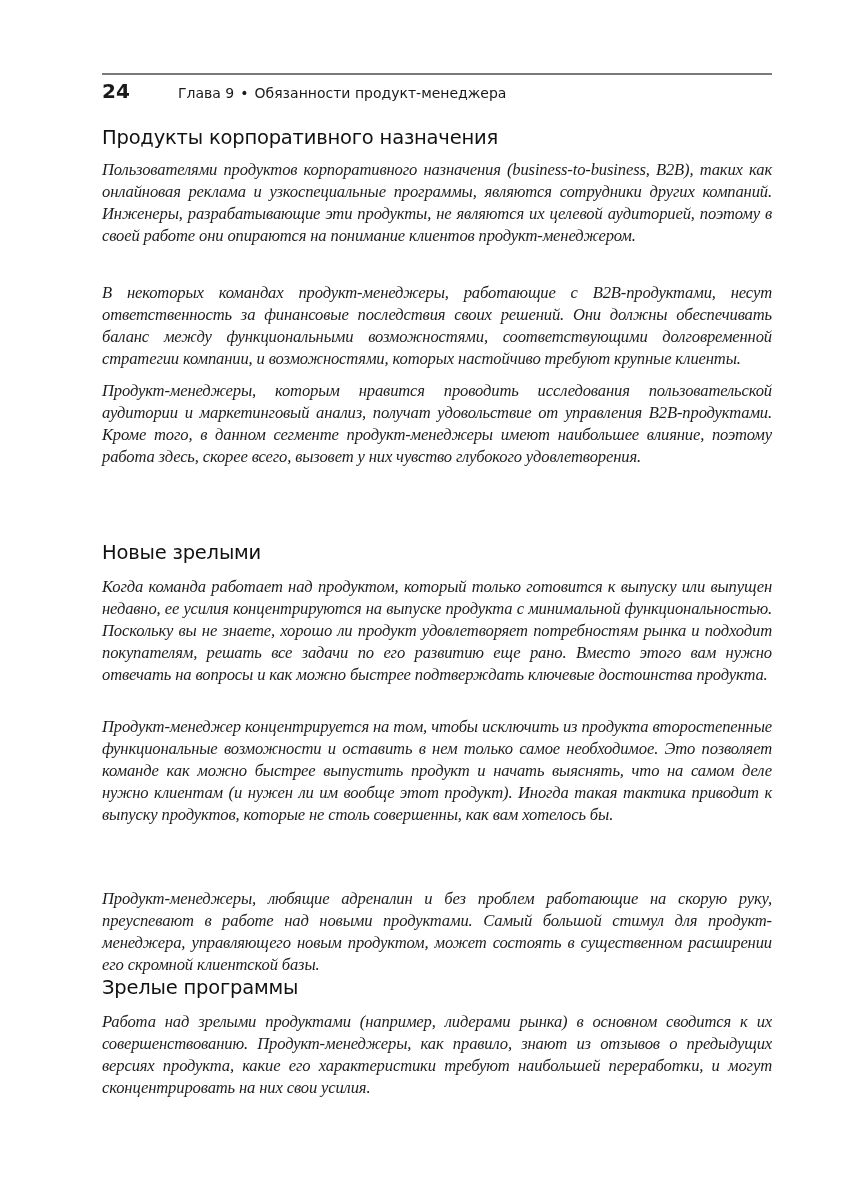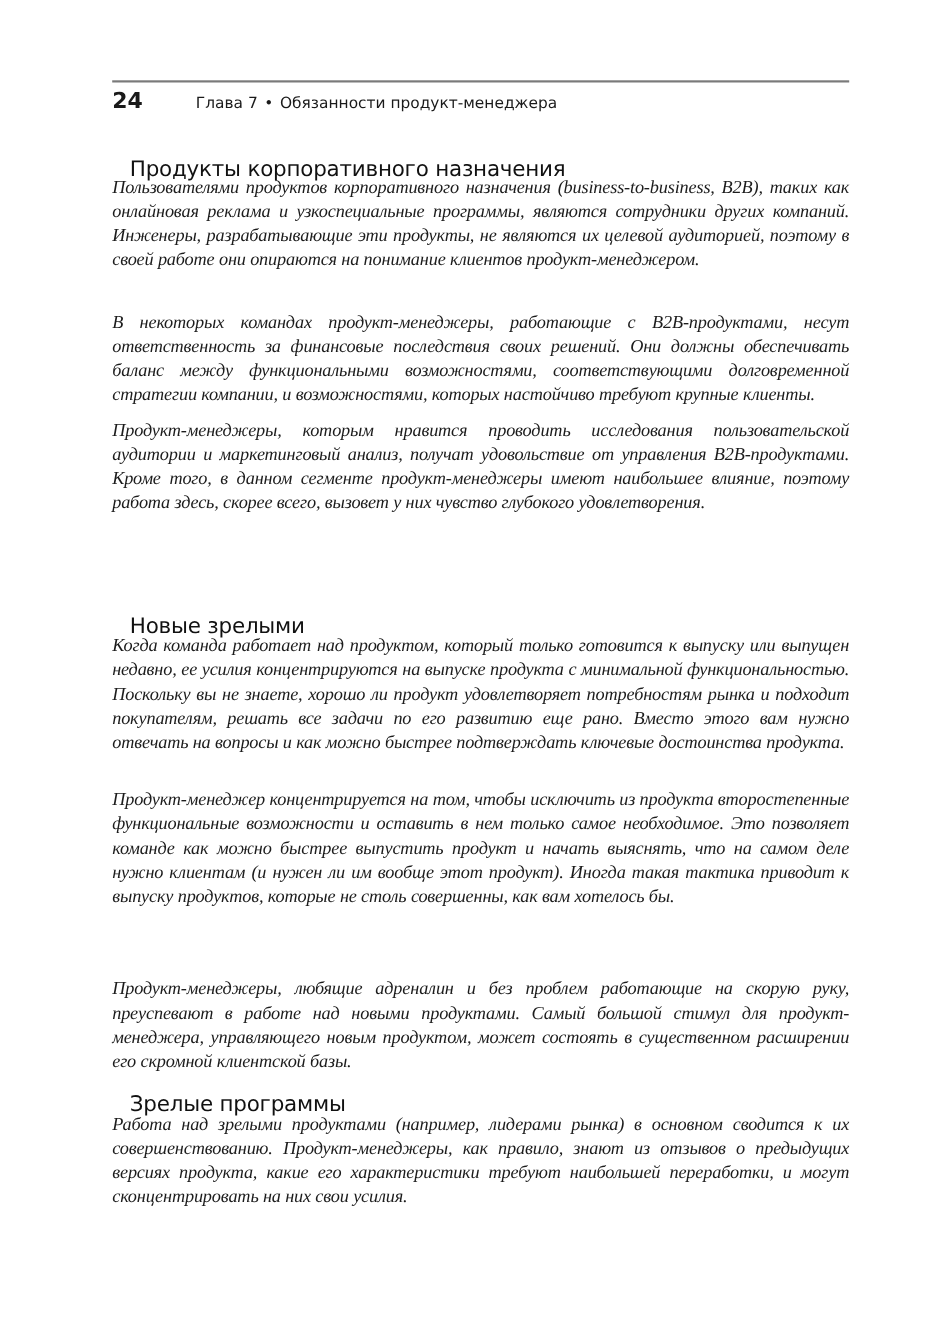--- a/index.html
+++ b/index.html
@@ -5,31 +5,31 @@
   html, body { margin: 0; padding: 0; background: #ffffff; }
   body { width: 849px; height: 1200px; position: relative; overflow: hidden; color: #1a1a1a; }
   .page { position: absolute; left: 102px; top: 0; width: 670px; }
   .rule { position: absolute; left: 102px; top: 73px; width: 670px; height: 2px; background: #7a7a7a; }
   .running-head { position: absolute; left: 102px; top: 79px; width: 670px; height: 22px;
     font-family: "DejaVu Sans", sans-serif; font-size: 14px; color: #1a1a1a; white-space: nowrap; }
   .page-num { font-weight: bold; font-size: 20px; display: inline-block; width: 76px; }
   .chapter { display: inline-block; font-size: 14px; }
   .bullet { margin: 0 6px; }
   h2 { font-family: "DejaVu Sans", sans-serif; font-weight: normal; font-size: 19.5px;
-       margin: 16px; letter-spacing: -0.2px; color: #111; position: absolute; left: 0; }
+       margin: 0; letter-spacing: -0.2px; color: #111; position: absolute; left: 0; }
   p { font-family: "Liberation Serif", serif; font-size: 16.6px; line-height: 22.1px;
       margin: 0; text-align: justify; position: absolute; left: 0; width: 670px; color: #1c1c1c;
       letter-spacing: -0.15px; font-style: italic; }
 </style>
 </head>
 <body>
 
 <div class="rule"></div>
 <div class="running-head">
-  <span class="page-num">24</span><span class="chapter">Глава 7</span><span class="bullet">•</span><span class="chapter">Обязанности продукт-менеджера</span>
+  <span class="page-num">24</span><span class="chapter">Глава 9</span><span class="bullet">•</span><span class="chapter">Обязанности продукт-менеджера</span>
 </div>
 
 <div class="page">
   <h2 style="top:126px">Продукты корпоративного назначения</h2>
   <p style="top:159px">Пользователями продуктов корпоративного назначения (business-to-business, B2B), таких как онлайновая реклама и узкоспециальные программы, являются сотрудники других компаний. Инженеры, разрабатывающие эти продукты, не являются их целевой аудиторией, поэтому в своей работе они опираются на понимание клиентов продукт-менеджером.</p>
   <p style="top:282px">В некоторых командах продукт-менеджеры, работающие с B2B-продуктами, несут ответственность за финансовые последствия своих решений. Они должны обеспечивать баланс между функциональными возможностями, соответствующими долговременной стратегии компании, и возможностями, которых настойчиво требуют крупные клиенты.</p>
   <p style="top:380px">Продукт-менеджеры, которым нравится проводить исследования пользовательской аудитории и маркетинговый анализ, получат удовольствие от управления B2B-продуктами. Кроме того, в данном сегменте продукт-менеджеры имеют наибольшее влияние, поэтому работа здесь, скорее всего, вызовет у них чувство глубокого удовлетворения.</p>
 
   <h2 style="top:541px">Новые зрелыми</h2>
   <p style="top:576px">Когда команда работает над продуктом, который только готовится к выпуску или выпущен недавно, ее усилия концентрируются на выпуске продукта с минимальной функциональностью. Поскольку вы не знаете, хорошо ли продукт удовлетворяет потребностям рынка и подходит покупателям, решать все задачи по его развитию еще рано. Вместо этого вам нужно отвечать на вопросы и как можно быстрее подтверждать ключевые достоинства продукта.</p>

